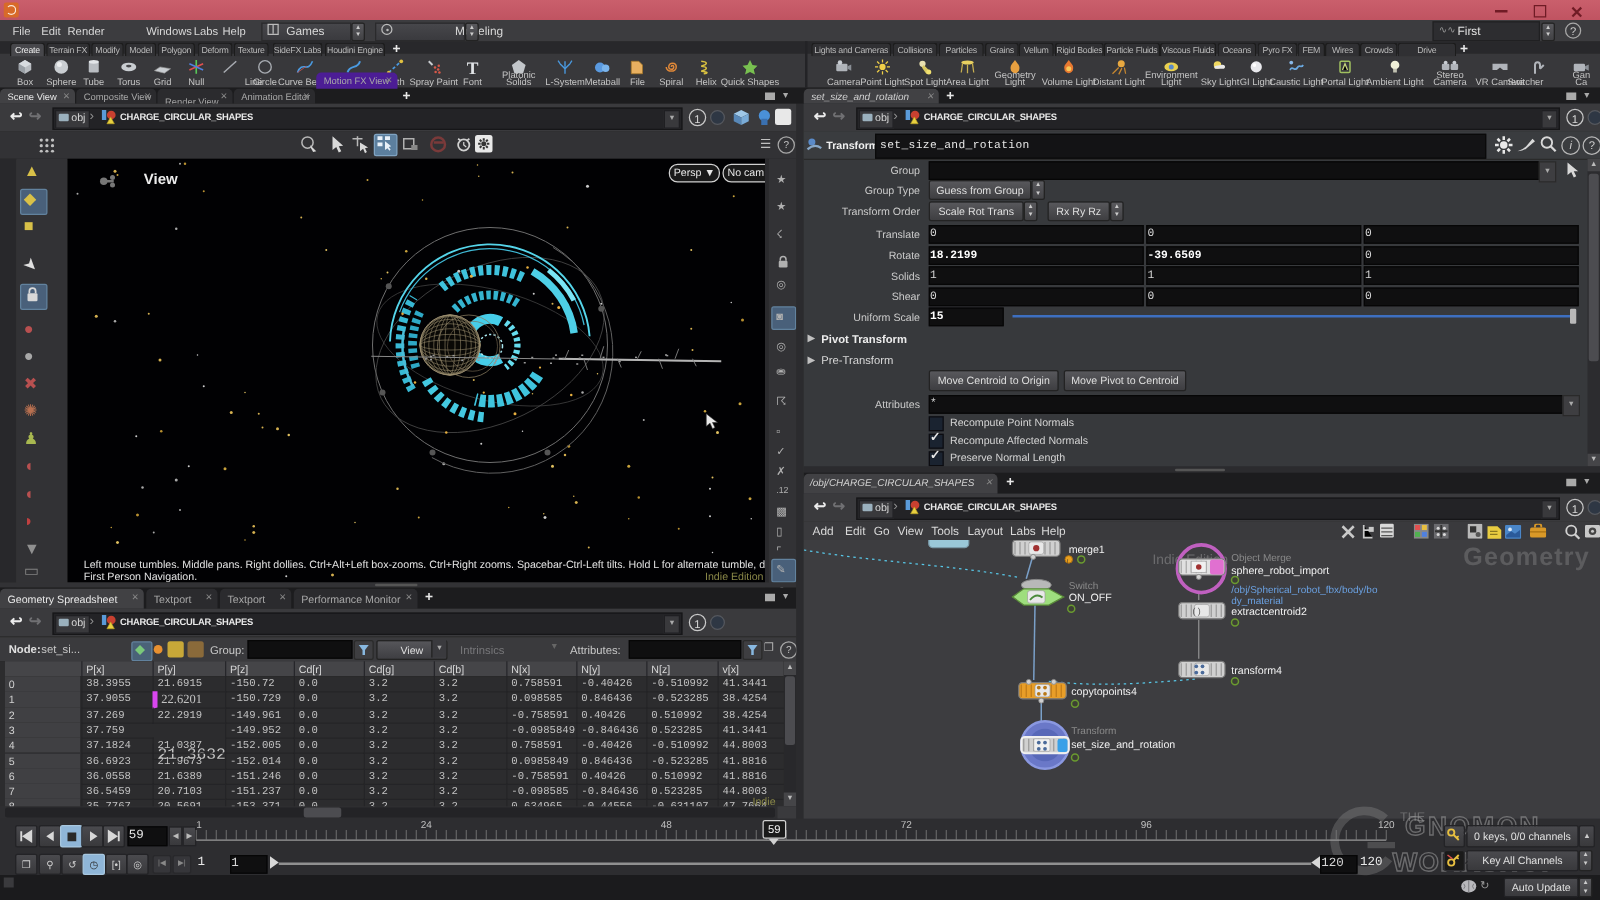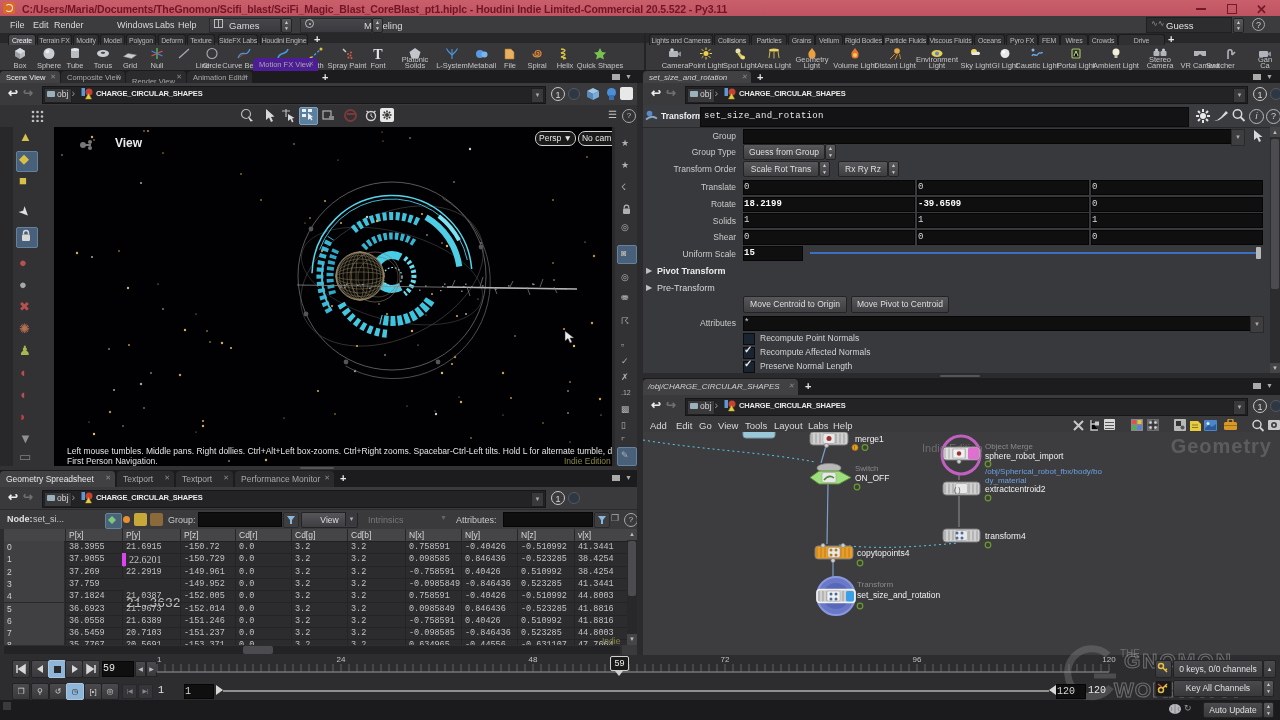--- a/index.html
+++ b/index.html
@@ -6,21 +6,20 @@
 .tx{white-space:nowrap;}
 .inp{position:absolute;background:#0f0f10;border:1px solid #060606;color:#d6d6d6;font-family:"Liberation Mono",monospace;font-size:9px;white-space:nowrap;overflow:hidden;}
 .dd{position:absolute;background:linear-gradient(#58585c,#3e3e41);border:1px solid #232323;border-radius:2px;color:#dfdfdf;font-size:8.5px;text-align:center;white-space:nowrap;}
 .lbl{position:absolute;color:#cbcbcb;font-size:8.5px;text-align:right;white-space:nowrap;}
 .spin{position:absolute;width:9px;background:linear-gradient(#5a5a5e,#414144);border:1px solid #232323;border-radius:2px;color:#ccc;font-size:5px;line-height:6px;text-align:center;}
 </style></head><body>
 <div id="root">
 <div class="a" style="left:0;top:0;width:1280px;height:16px;background:linear-gradient(#ca5f6c,#c05361);"></div>
 <div class="a" style="left:3px;top:2px;width:12px;height:12px;background:#d86a28;border-radius:2px;"></div>
 <div class="a" style="left:5px;top:4px;width:8px;height:8px;border-radius:50%;border:1.5px solid #fae8d8;border-left-color:transparent;box-sizing:border-box;"></div>
-<div class="a tx" style="left:22px;top:2.5px;font-size:10.5px;color:#701525;letter-spacing:-0.1px;font-weight:bold;">C:/Users/Maria/Documents/TheGnomon/Scifi_blast/SciFi_Magic_Blast_CoreBlast_pt1.hiplc - Houdini Indie Limited-Commercial 20.5.522 - Py3.11</div>
 <div class="a" style="left:1196px;top:8px;width:10px;height:2px;background:#701b25;"></div>
 <div class="a" style="left:1227px;top:3.5px;width:8px;height:8px;border:1.5px solid #701b25;"></div>
 <div class="a" style="left:1256px;top:2px;color:#701b25;font-size:13px;font-weight:bold;">✕</div>
 <div class="a" style="left:0;top:16px;width:1280px;height:17px;background:#3c3c3f;"></div>
 <div class="a tx" style="left:10px;top:20px;font-size:9px;color:#d8d8d8;">File</div>
 <div class="a tx" style="left:33px;top:20px;font-size:9px;color:#d8d8d8;">Edit</div>
 <div class="a tx" style="left:54px;top:20px;font-size:9px;color:#d8d8d8;">Render</div>
 <div class="a tx" style="left:86px;top:20px;font-size:9px;color:#d8d8d8;margin-top:36px;">Assets</div>
 <div class="a tx" style="left:117px;top:20px;font-size:9px;color:#d8d8d8;">Windows</div>
 <div class="a tx" style="left:155px;top:20px;font-size:9px;color:#d8d8d8;">Labs</div>
@@ -32,21 +31,21 @@
 <div class="a tx" style="left:229px;top:19.5px;font-size:9.5px;color:#d8d8d8;">Games</div>
 <div class="spin" style="left:281px;top:17.5px;height:13px;">▲<br>▼</div>
 <div class="a" style="left:300px;top:17.5px;width:70px;height:13px;background:linear-gradient(#47474b,#3a3a3e);border:1px solid #2a2a2c;"></div>
 <div class="a" style="left:305px;top:19px;width:9px;height:9px;border-radius:50%;border:1px solid #bbb;box-sizing:border-box;">
       <div style="position:absolute;left:2.5px;top:2.5px;width:2px;height:2px;background:#bbb;border-radius:50%;"></div>
     </div>
 <div class="a tx" style="left:320px;top:19.5px;font-size:9.5px;color:#d8d8d8;padding-left:44px;">Modeling</div>
 <div class="spin" style="left:372px;top:17.5px;height:13px;">▲<br>▼</div>
 <div class="a" style="left:1146px;top:17px;width:84px;height:14px;background:#2d2d30;border:1px solid #202022;"></div>
 <div class="a tx" style="left:1151px;top:19px;font-size:8px;color:#999;">∿∿</div>
-<div class="a tx" style="left:1166px;top:19.5px;font-size:9.5px;color:#e2e2e2;">Guess</div>
+<div class="a tx" style="left:1166px;top:19.5px;font-size:9.5px;color:#e2e2e2;">First</div>
 <div class="spin" style="left:1233px;top:17.5px;height:13px;">▲<br>▼</div>
 <div class="a" style="left:1252px;top:17.5px;width:13px;height:13px;border:1.5px solid #a8a8a8;border-radius:50%;color:#ccc;font-size:9px;text-align:center;line-height:12px;box-sizing:border-box;">?</div>
 <div class="a" style="left:0;top:33px;width:1280px;height:11px;background:#28282b;"></div>
 <div class="a" style="left:0;top:43px;width:1280px;height:27px;background:#38383b;"></div>
 <div class="a" style="left:8px;top:33.5px;width:26px;height:10.5px;background:#47474b;border:1px solid #1c1c1c;border-bottom:none;border-radius:3px 3px 0 0;color:#ededed;font-size:7px;letter-spacing:-0.2px;text-align:center;line-height:11px;overflow:hidden;">Create</div>
 <div class="a" style="left:37px;top:33.5px;width:33px;height:10.5px;background:#303033;border:1px solid #1c1c1c;border-bottom:none;border-radius:3px 3px 0 0;color:#b8b8b8;font-size:7px;letter-spacing:-0.2px;text-align:center;line-height:11px;overflow:hidden;">Terrain FX</div>
 <div class="a" style="left:73px;top:33.5px;width:24px;height:10.5px;background:#303033;border:1px solid #1c1c1c;border-bottom:none;border-radius:3px 3px 0 0;color:#b8b8b8;font-size:7px;letter-spacing:-0.2px;text-align:center;line-height:11px;overflow:hidden;">Modify</div>
 <div class="a" style="left:100px;top:33.5px;width:23px;height:10.5px;background:#303033;border:1px solid #1c1c1c;border-bottom:none;border-radius:3px 3px 0 0;color:#b8b8b8;font-size:7px;letter-spacing:-0.2px;text-align:center;line-height:11px;overflow:hidden;">Model</div>
 <div class="a" style="left:126px;top:33.5px;width:28px;height:10.5px;background:#303033;border:1px solid #1c1c1c;border-bottom:none;border-radius:3px 3px 0 0;color:#b8b8b8;font-size:7px;letter-spacing:-0.2px;text-align:center;line-height:11px;overflow:hidden;">Polygon</div>
 <div class="a" style="left:158px;top:33.5px;width:26px;height:10.5px;background:#303033;border:1px solid #1c1c1c;border-bottom:none;border-radius:3px 3px 0 0;color:#b8b8b8;font-size:7px;letter-spacing:-0.2px;text-align:center;line-height:11px;overflow:hidden;">Deform</div>

